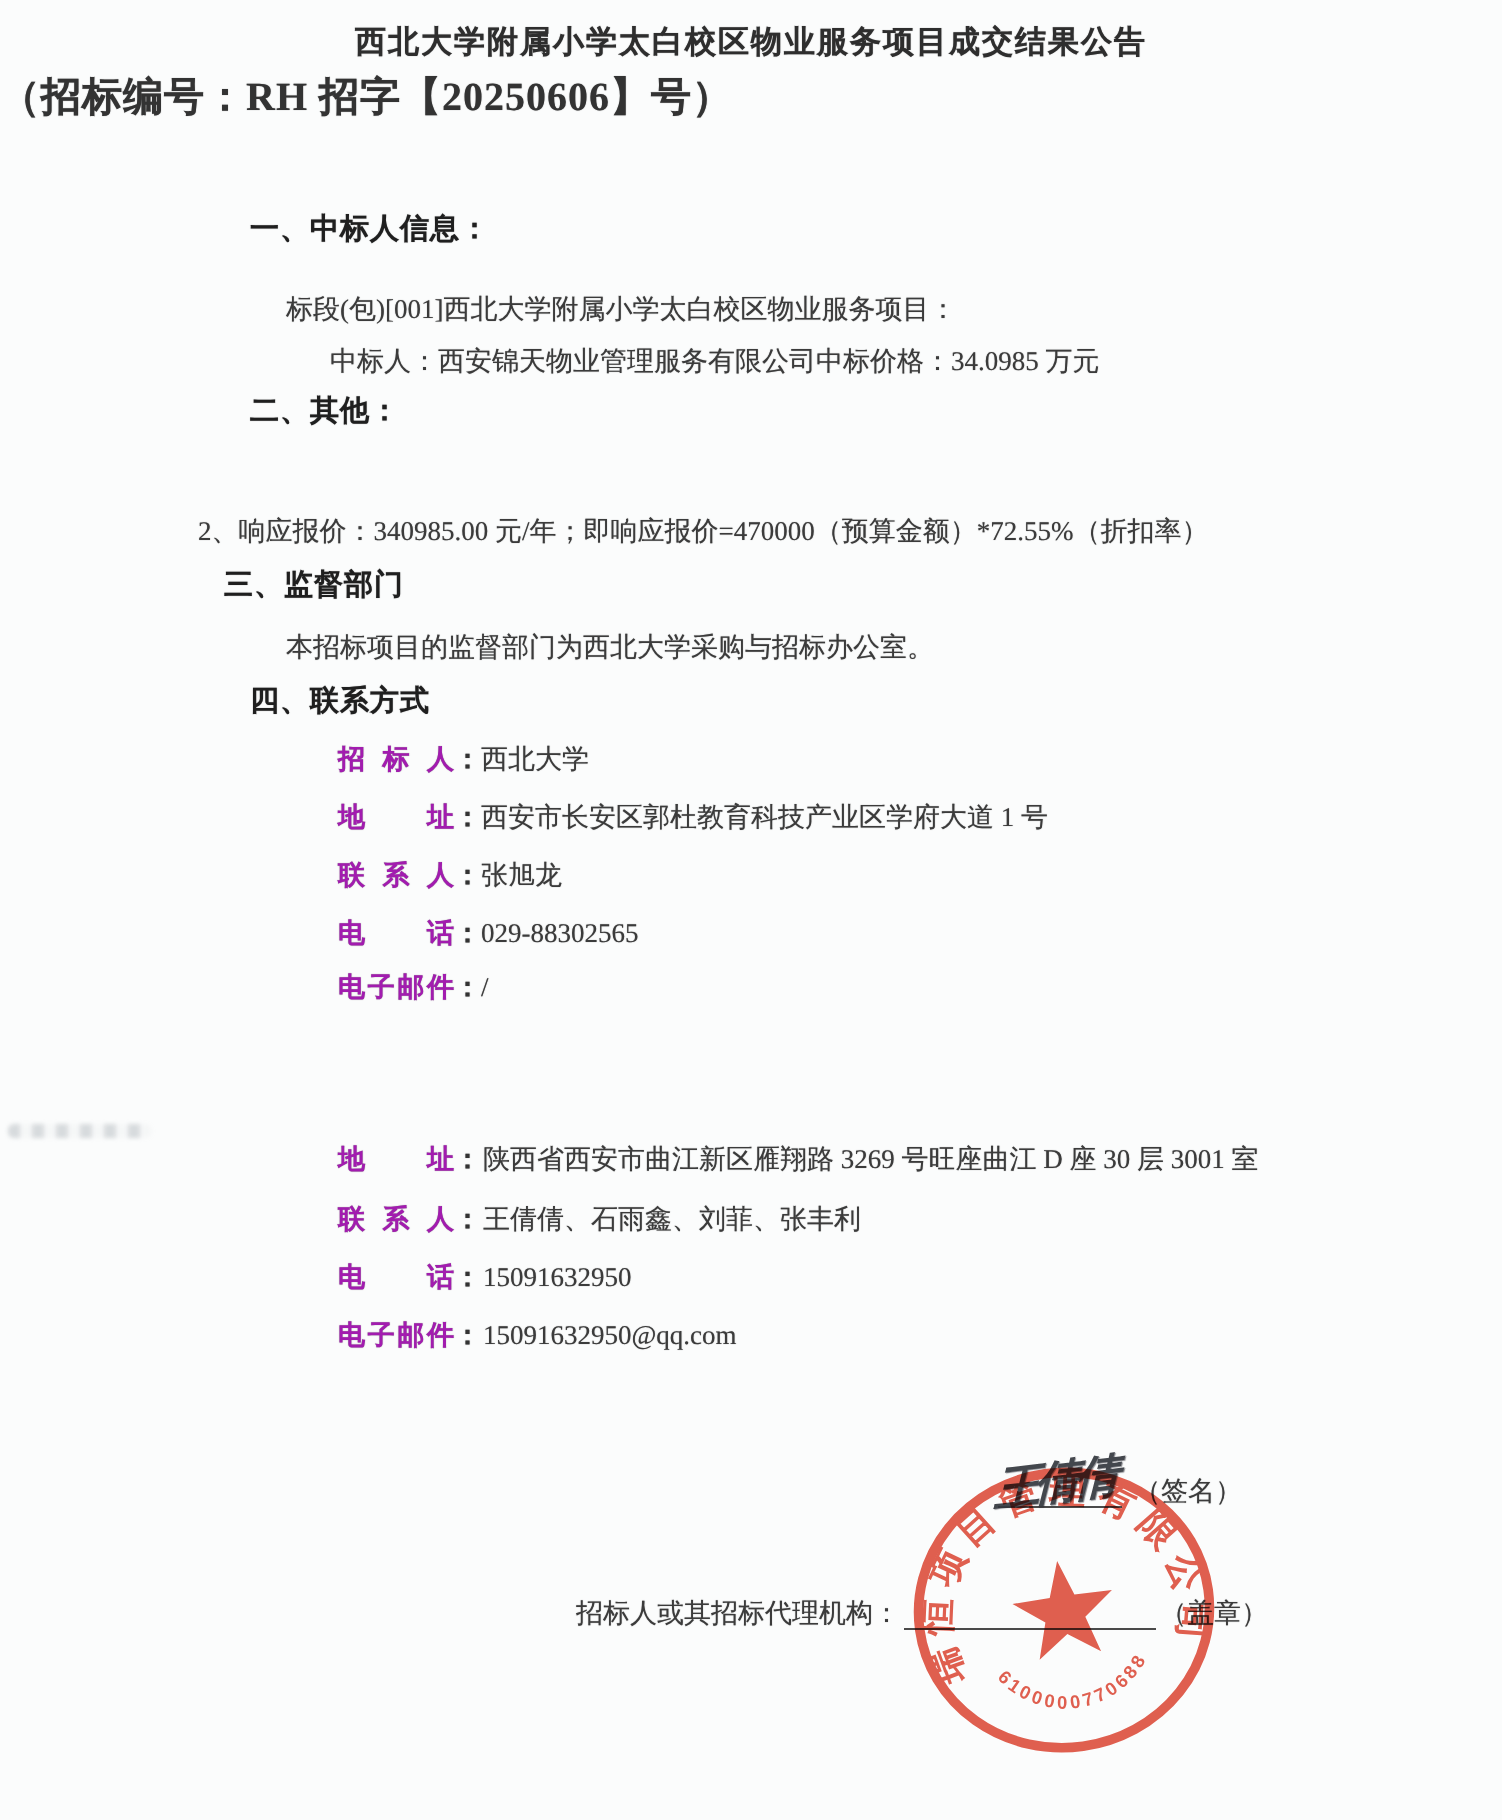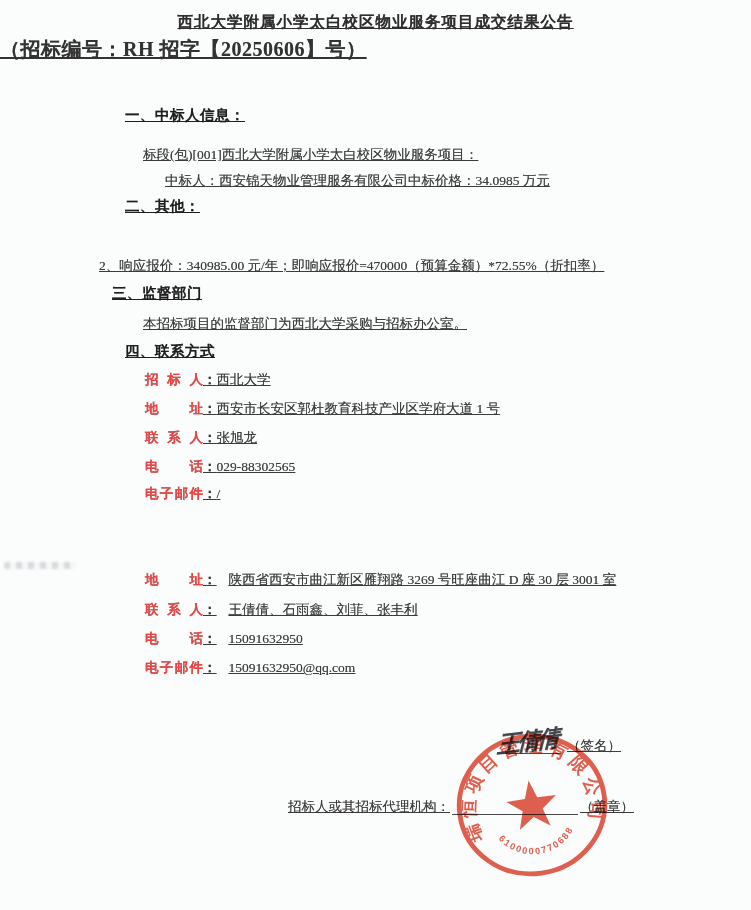--- a/index.html
+++ b/index.html
@@ -17,46 +17,46 @@
     color: #3b3b3b;
     overflow: hidden;
   }
   .line {
     position: absolute;
     font-size: 13.5px;
     line-height: 17px;
     white-space: nowrap;
     color: #3b3b3b;
     text-shadow: 0 0 0.5px rgba(70,70,70,0.65);
-    text-decoration: underline;
   }
   .title {
     left: 0; width: 751px; text-align: center;
     font-size: 15.5px; font-weight: bold; color: #2e2e2e;
     letter-spacing: 1px;
   }
   .subtitle {
     left: 0; width: 671px; text-align: left;
     font-size: 20px; font-weight: bold; color: #333;
     letter-spacing: 0.5px;
   }
   .h {
     font-size: 14.5px; font-weight: bold; color: #1f1f1f;
     letter-spacing: 0.5px;
   }
   .lbl {
     display: inline-block;
     width: 58px;
     font-weight: bold;
-    color: #ef4444;
+    color: #a21caf;
     text-align: justify;
     text-align-last: justify;
+    margin-left: 24px;
   }
   .colon { font-weight: bold; color: #333; }
-  .val-gap { margin-left: 12px; }
+  .val-gap { margin-left: 1px; }
   .underline {
     position: absolute;
     background: #4a4a4a;
     height: 1.4px;
   }
   .signature {
     position: absolute;
     font-size: 23px;
     font-weight: bold;
     font-style: italic;

